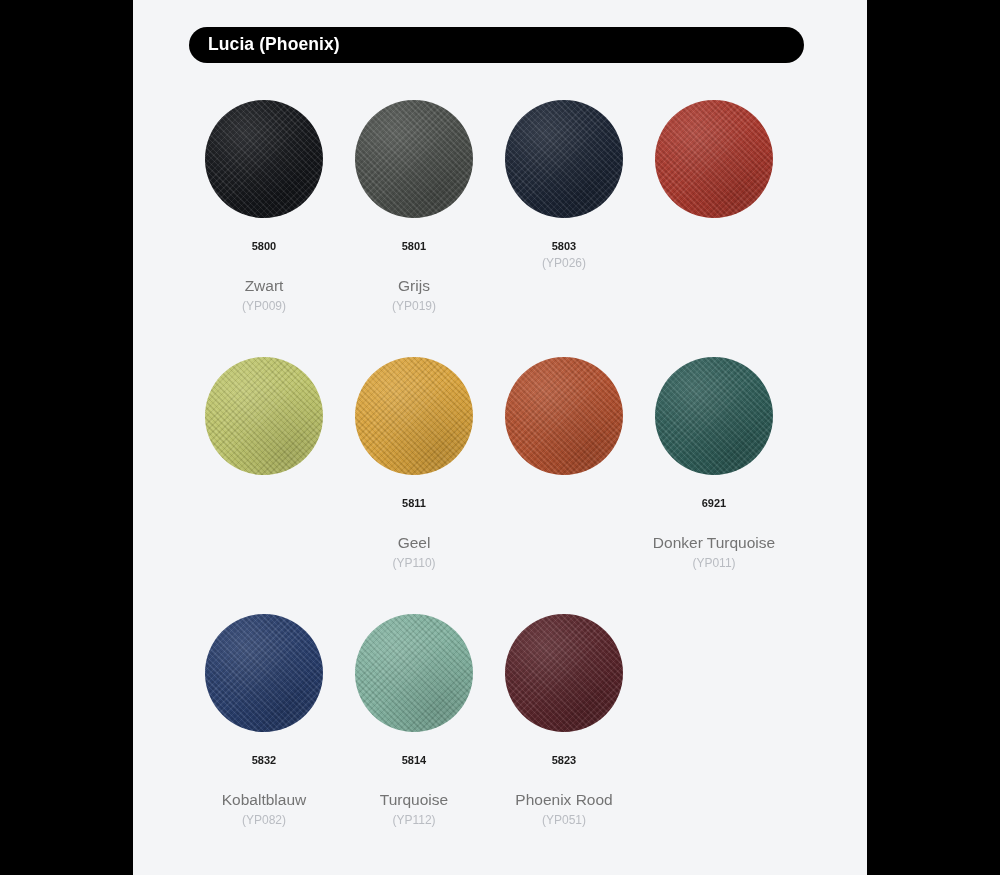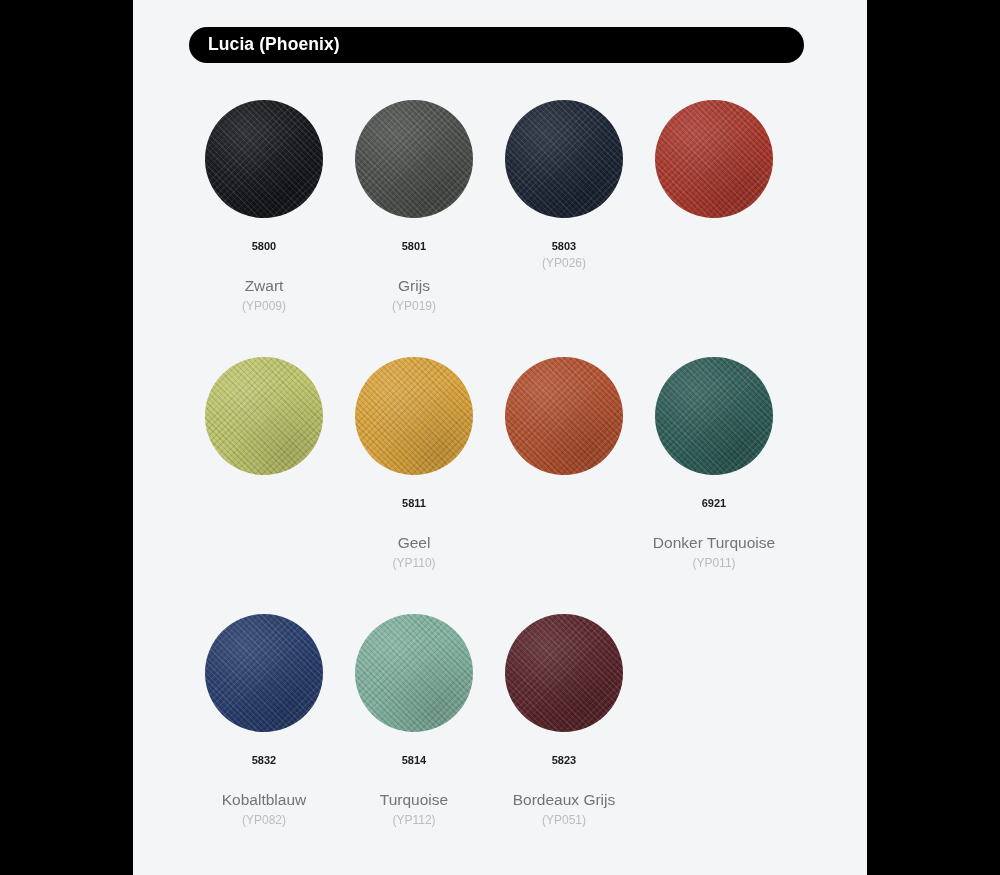--- a/index.html
+++ b/index.html
@@ -243,21 +243,21 @@
               <div class="name">Turquoise</div>
               <div class="ref">(YP112)</div>
             </div>
           </div>
           <div class="swatch-cell">
             <div class="disc-wrap">
               <div class="disc" style="background: rgb(89, 37, 43);"></div>
             </div>
             <div class="labels">
               <div class="code">5823</div>
-              <div class="name">Bordeaux Grijs</div>
+              <div class="name">Phoenix Rood</div>
               <div class="ref">(YP051)</div>
             </div>
           </div>
         </div>
       </div>
 
   </div>
 </div>
 
 </body></html>

